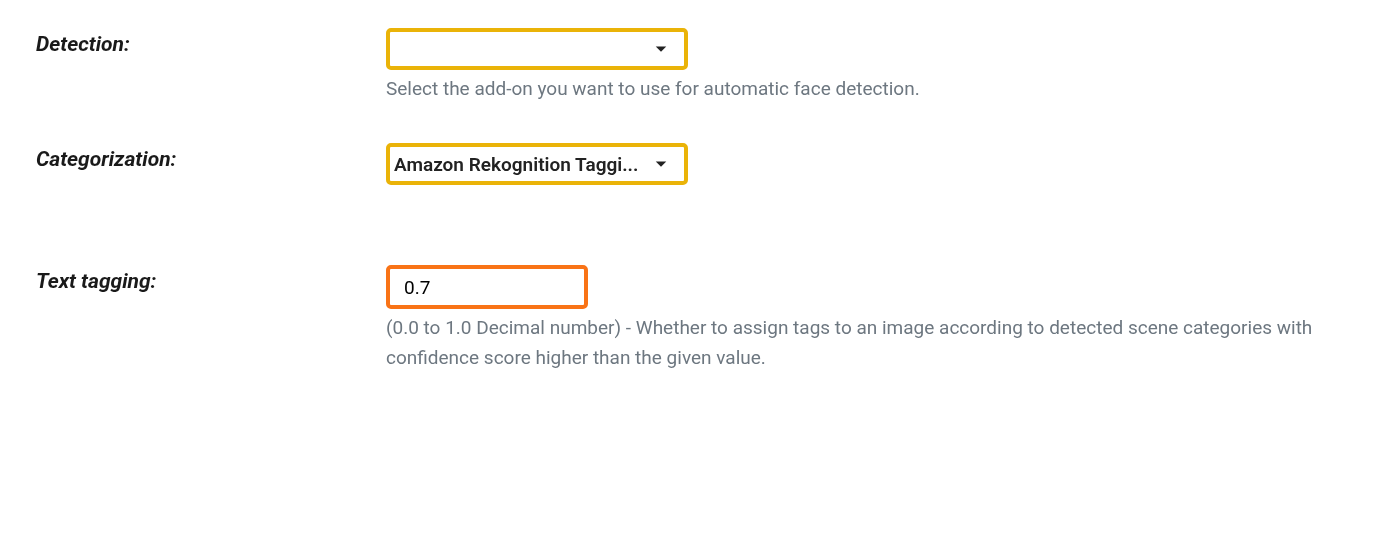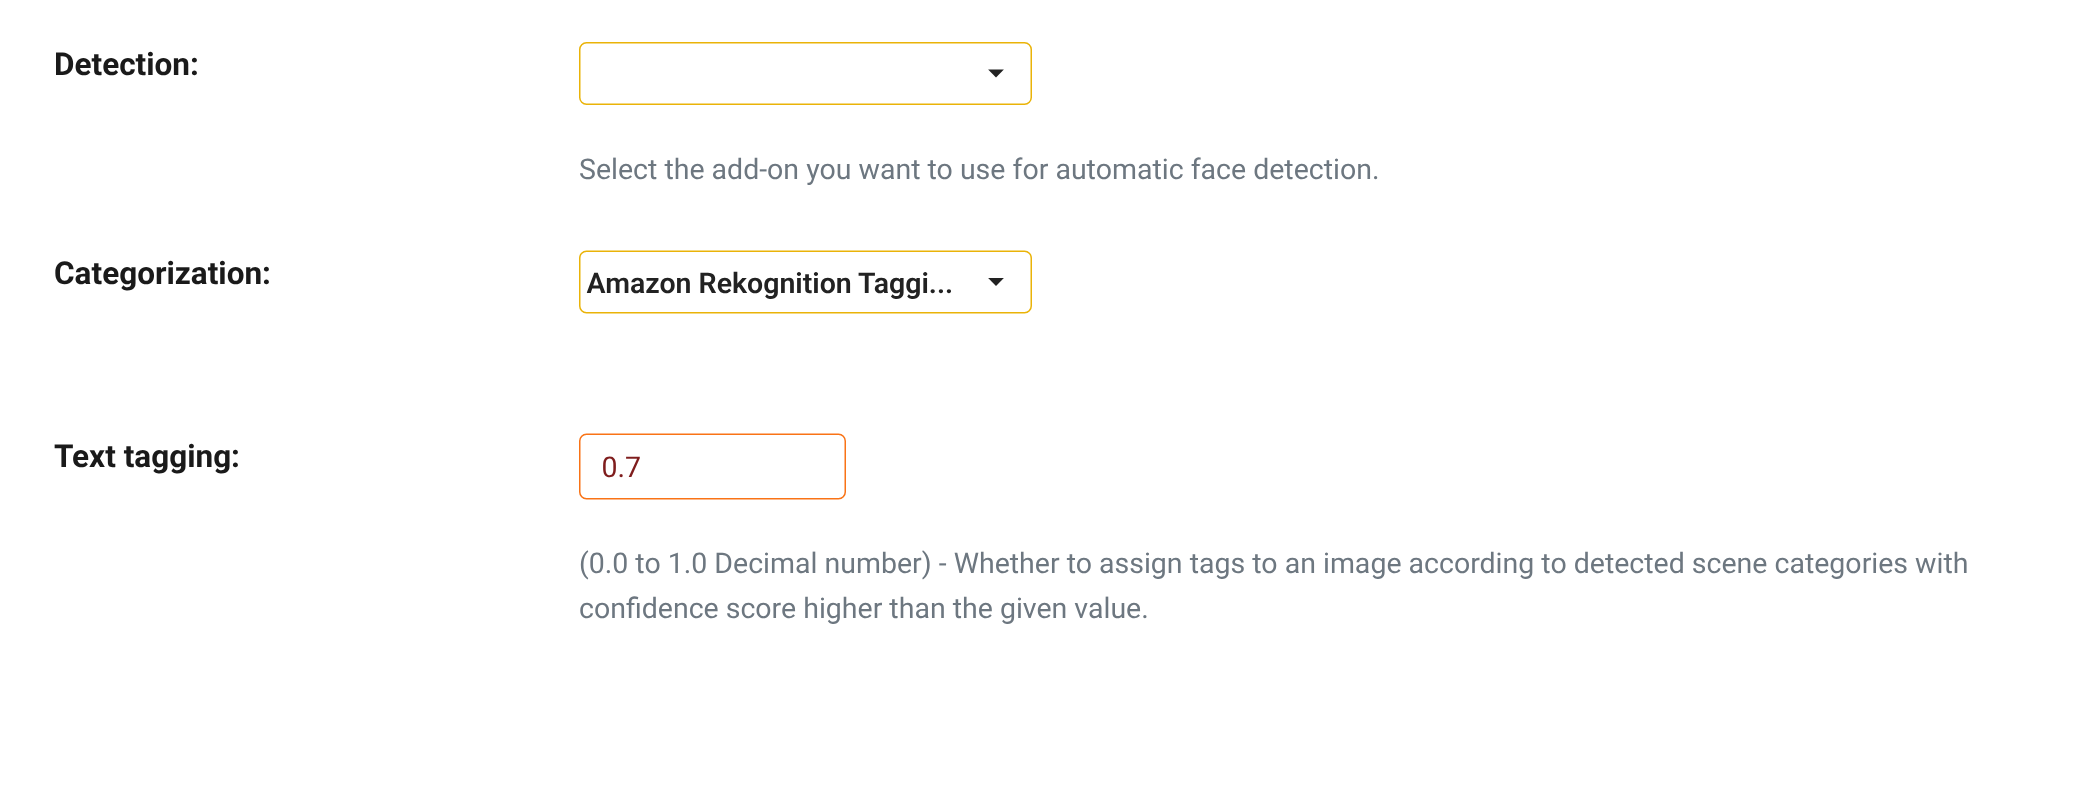--- a/index.html
+++ b/index.html
@@ -19,35 +19,36 @@
       align-items: flex-start;
       margin-bottom: 40px;
     }
     .form-row:last-child {
       margin-bottom: 0;
     }
     .label-col {
       width: 350px;
       flex-shrink: 0;
       padding-top: 4px;
+      font-style: italic;
     }
     .field-label {
       font-size: 21px;
       font-weight: 700;
       color: #1a1a1a;
     }
     .field-col {
       flex: 1;
       min-width: 0;
     }
     .select-wrap {
       position: relative;
       width: 302px;
       height: 42px;
-      border: 1px solid #eab308;
+      border: 4px solid #eab308;
       border-radius: 5px;
       background: #fff;
       display: flex;
       align-items: center;
       padding: 0 4px;
       cursor: pointer;
     }
     .select-value {
       font-size: 19px;
       font-weight: 600;
@@ -68,34 +69,34 @@
       display: flex;
       align-items: center;
       justify-content: center;
       pointer-events: none;
     }
     .chevron svg {
       width: 14px;
       height: 14px;
     }
     .help-text {
-      margin-top: 28px;
+      margin-top: 4px;
       font-size: 19px;
       color: #6d7780;
       line-height: 1.55;
       max-width: 930px;
     }
     .text-input {
-      width: 178px;
+      width: 202px;
       height: 44px;
-      border: 1px solid #f97316;
+      border: 4px solid #f97316;
       border-radius: 5px;
       background: #fff;
       font-size: 19px;
-      color: #7f1d1d;
+      color: #000000;
       padding: 0 14px;
       outline: none;
       font-family: inherit;
     }
   </style>
 </head>
 <body>
 
 <div class="form-container">
 

